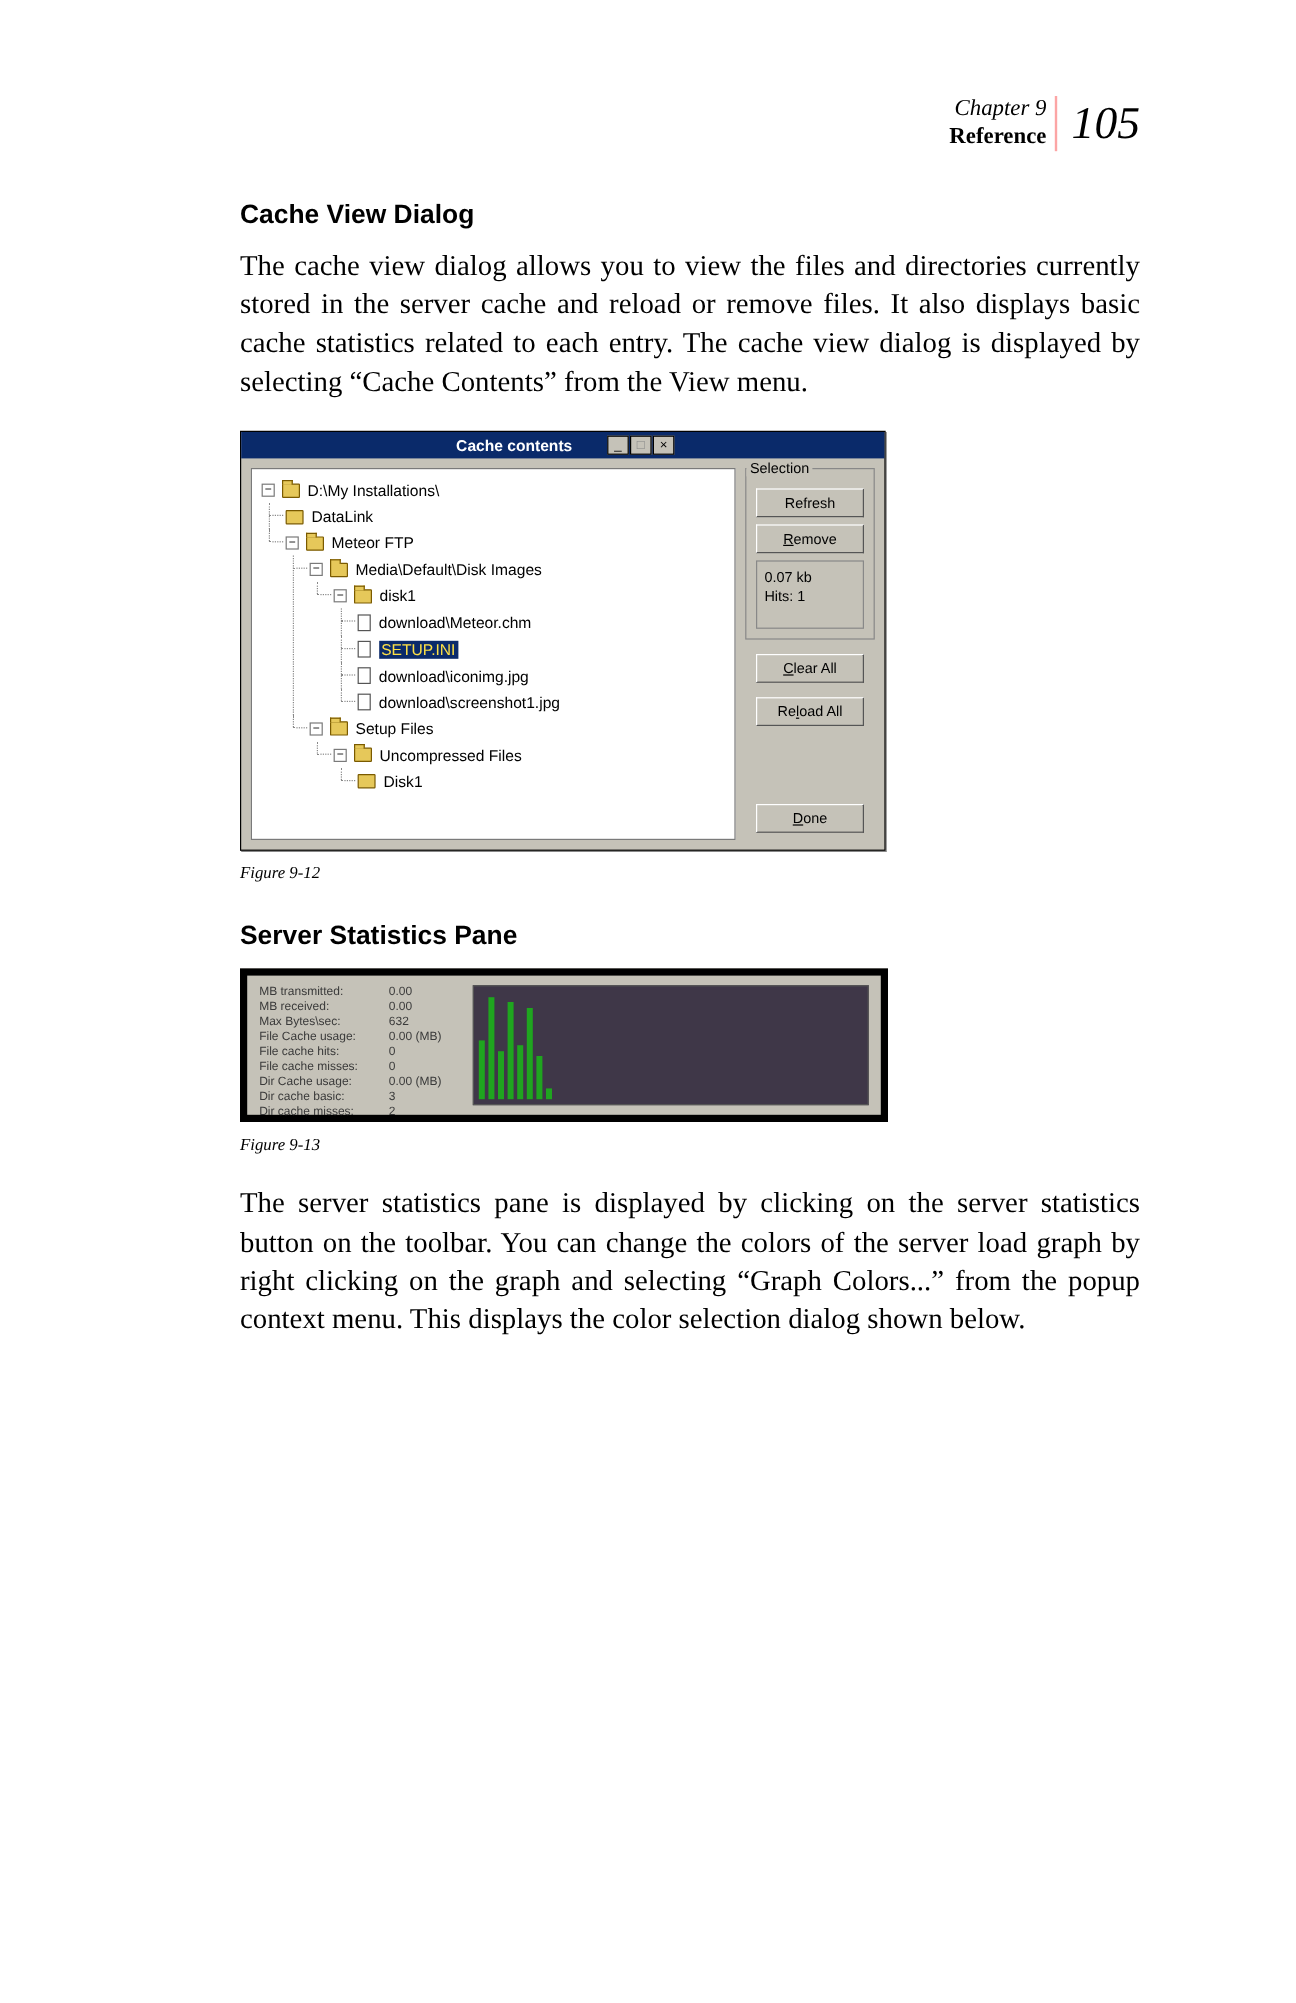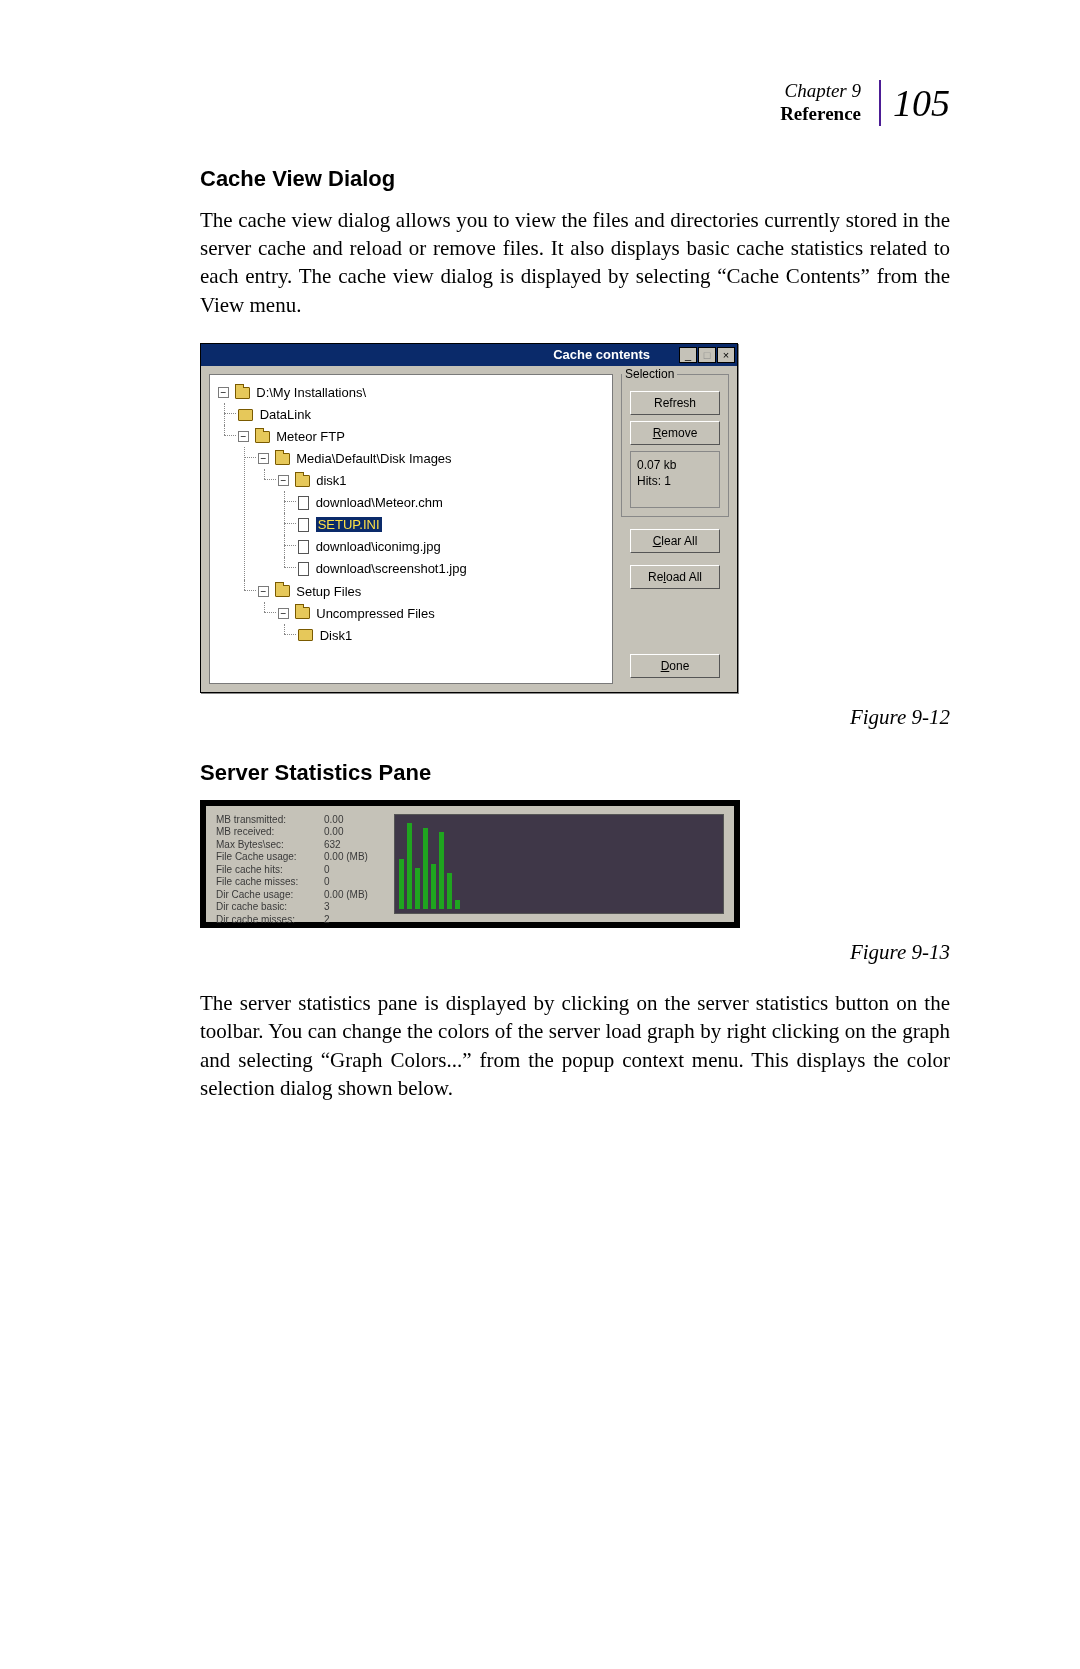--- a/index.html
+++ b/index.html
@@ -16,66 +16,65 @@
     padding: 80px 130px 80px 200px;
   }
   .header {
     display: flex;
     justify-content: flex-end;
     align-items: center;
     margin-bottom: 40px;
   }
   .header-text {
     text-align: right;
-    border-right: 2px solid #4c1d95;
-    padding-right: 18px;
+    border-right: 2px solid #fca5a5;
+    padding-right: 7px;
     line-height: 1.2;
   }
   .chapter-line { font-style: italic; font-size: 19px; }
   .ref-line { font-weight: bold; font-size: 19px; }
   .page-num {
     font-style: italic;
     font-size: 38px;
     padding-left: 12px;
     font-family: Georgia, serif;
   }
   .section-title {
     font-family: Arial, Helvetica, sans-serif;
     font-weight: bold;
     font-size: 22px;
     margin: 30px 0 14px 0;
   }
   .body-text {
-    font-size: 21px;
+    font-size: 24px;
     line-height: 1.35;
     text-align: justify;
     margin: 4px 0 24px 0;
   }
   .figure-caption {
     font-style: italic;
-    font-size: 21px;
+    font-size: 14px;
     margin: 12px 0 24px 0;
-    text-align: right;
   }
 
   
   .dialog {
     width: 538px;
     background: #c5c2b8;
     border: 1px solid #000;
     box-shadow: 1px 1px 0 #888;
     font-family: Tahoma, Arial, sans-serif;
     font-size: 13px;
   }
   .titlebar {
     background: linear-gradient(#0a2a6a, #0a2a6a);
     color: #fff;
     display: flex;
     align-items: center;
-    justify-content: flex-end;
+    justify-content: center;
     padding: 2px 2px 2px 6px;
     height: 22px;
     gap: 28px;
   }
   .titlebar-text { font-weight: bold; }
   .winctrls { display: flex; gap: 0; }
   .winbtn {
     width: 18px; height: 16px;
     background: #c5c2b8;
     border: 1px solid #000;

